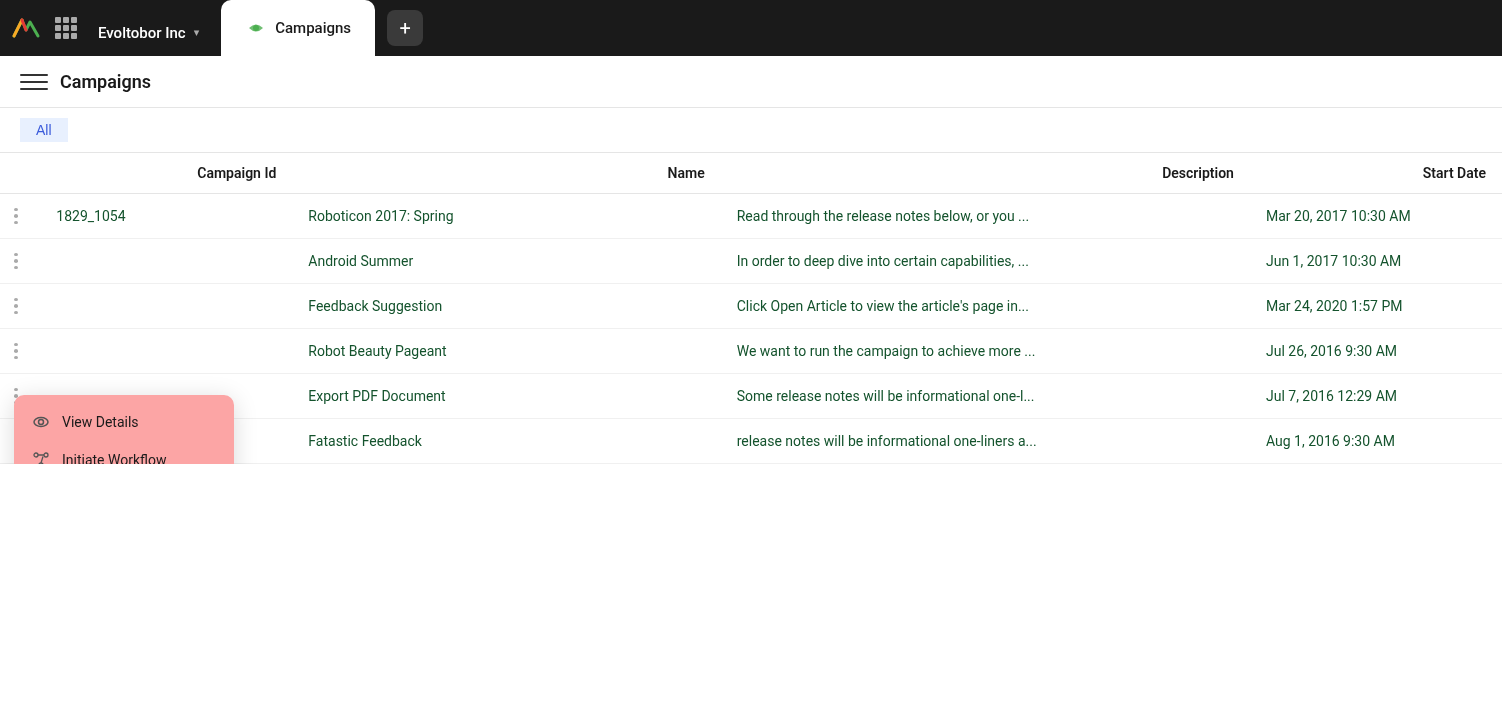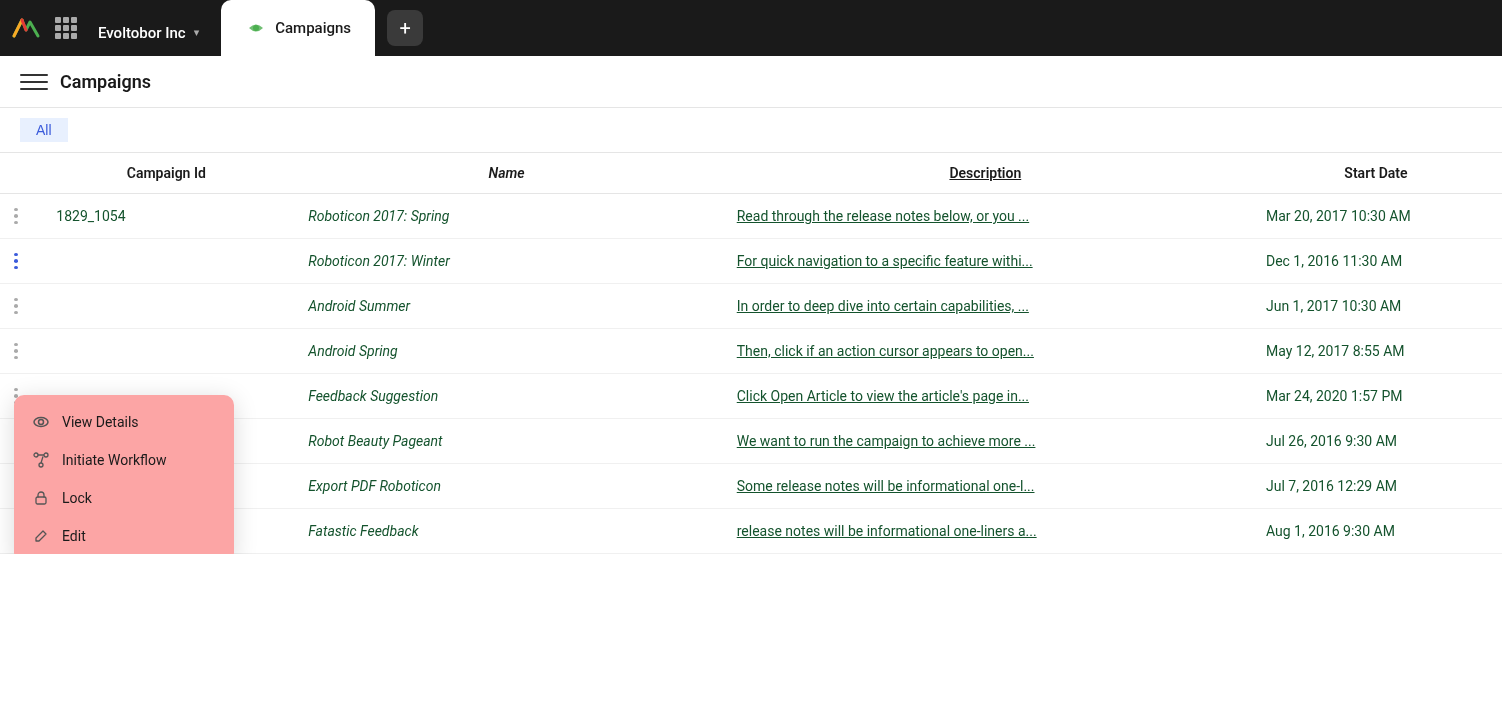--- a/index.html
+++ b/index.html
@@ -88,21 +88,21 @@
       border-radius: 0;
       font-size: 14px; font-weight: 500;
       cursor: pointer;
       border: none;
     }
 
     
     .table-container { position: relative; overflow-y: auto; }
     table { width: 100%; border-collapse: collapse; }
     thead th {
-      text-align: center;
+      text-align: right;
       padding: 12px 16px;
       font-size: 14px; font-weight: 600; color: #1a1a1a;
       border-bottom: 1px solid #e5e5e5;
       background: #fff;
     }
     tbody tr { border-bottom: 1px solid #f0f0f0; }
     tbody td {
       padding: 14px 16px;
       font-size: 14px; color: #14532d;
       vertical-align: middle;
@@ -113,22 +113,22 @@
     }
     .row-menu-btn {
       display: flex; flex-direction: column; gap: 3px;
       align-items: center; justify-content: center;
       cursor: pointer; padding: 4px; width: 24px; height: 24px;
     }
     .row-menu-btn span { width: 4px; height: 4px; background: #aaa; border-radius: 50%; }
     .row-menu-btn.active span { background: #3b5bdb; }
 
     .col-id { width: 200px; }
-    .col-name { width: 340px; font-style: italic; }
-    .col-desc { width: 420px; text-decoration: underline; }
+    .col-name { width: 340px; }
+    .col-desc { width: 420px; }
     .col-date { width: 200px; }
 
     
     .context-menu {
       position: absolute;
       left: 14px;
       top: 242px;
       background: #fca5a5;
       border-radius: 10px;
       box-shadow: 0 4px 24px rgba(0,0,0,0.15);
@@ -223,66 +223,40 @@
               <span></span>
       </div>
     </td>
     <td class="col-id">1829_1054</td>
     <td class="col-name">Roboticon 2017: Spring</td>
     <td class="col-desc">Read through the release notes below, or you ...</td>
     <td class="col-date">Mar 20, 2017 10:30 AM</td>
   </tr>
         <tr>
     <td class="row-menu-cell">
-      <div class="row-menu-btn active">
-        <span></span>
-              <span></span>
-              <span></span>
-      </div>
-    </td>
-    <td class="col-id"></td>
-    <td class="col-name">Roboticon 2017: Winter</td>
-    <td class="col-desc">For quick navigation to a specific feature withi...</td>
-    <td class="col-date">Dec 1, 2016 11:30 AM</td>
-  </tr>
-        <tr>
-    <td class="row-menu-cell">
       <div class="row-menu-btn ">
         <span></span>
               <span></span>
               <span></span>
       </div>
     </td>
     <td class="col-id"></td>
     <td class="col-name">Android Summer</td>
     <td class="col-desc">In order to deep dive into certain capabilities, ...</td>
     <td class="col-date">Jun 1, 2017 10:30 AM</td>
   </tr>
         <tr>
     <td class="row-menu-cell">
       <div class="row-menu-btn ">
         <span></span>
               <span></span>
               <span></span>
       </div>
     </td>
     <td class="col-id"></td>
-    <td class="col-name">Android Spring</td>
-    <td class="col-desc">Then, click if an action cursor appears to open...</td>
-    <td class="col-date">May 12, 2017 8:55 AM</td>
-  </tr>
-        <tr>
-    <td class="row-menu-cell">
-      <div class="row-menu-btn ">
-        <span></span>
-              <span></span>
-              <span></span>
-      </div>
-    </td>
-    <td class="col-id"></td>
     <td class="col-name">Feedback Suggestion</td>
     <td class="col-desc">Click Open Article to view the article's page in...</td>
     <td class="col-date">Mar 24, 2020 1:57 PM</td>
   </tr>
         <tr>
     <td class="row-menu-cell">
       <div class="row-menu-btn ">
         <span></span>
               <span></span>
               <span></span>
@@ -295,21 +269,21 @@
   </tr>
         <tr>
     <td class="row-menu-cell">
       <div class="row-menu-btn ">
         <span></span>
               <span></span>
               <span></span>
       </div>
     </td>
     <td class="col-id"></td>
-    <td class="col-name">Export PDF Roboticon</td>
+    <td class="col-name">Export PDF Document</td>
     <td class="col-desc">Some release notes will be informational one-l...</td>
     <td class="col-date">Jul 7, 2016 12:29 AM</td>
   </tr>
         <tr>
     <td class="row-menu-cell">
       <div class="row-menu-btn ">
         <span></span>
               <span></span>
               <span></span>
       </div>

